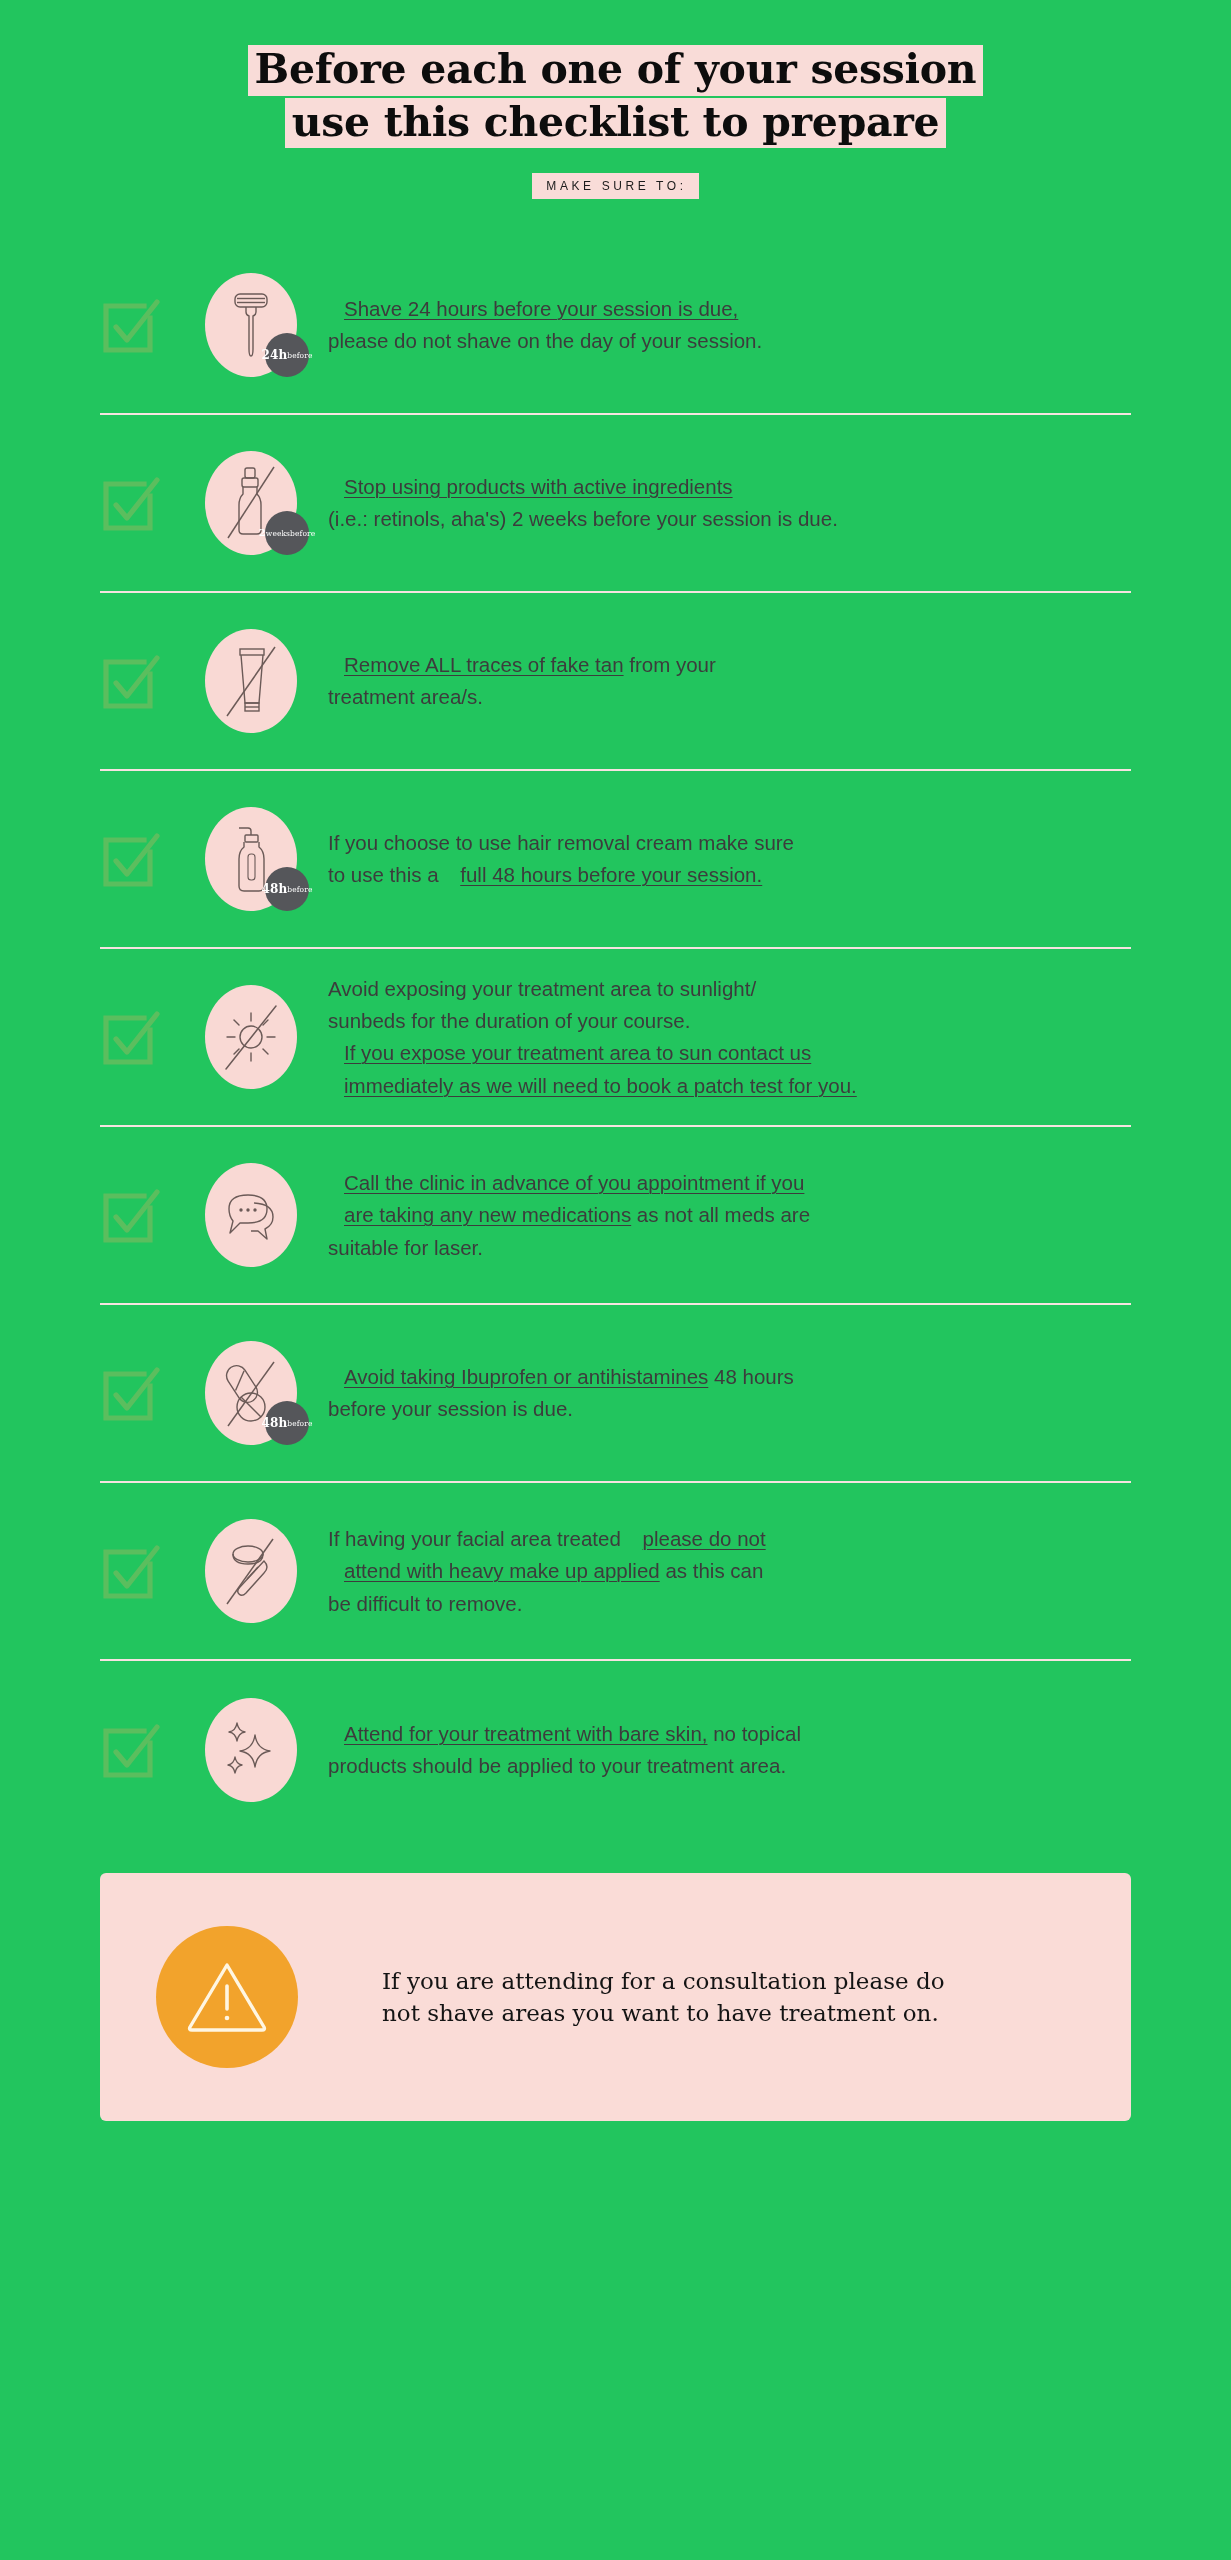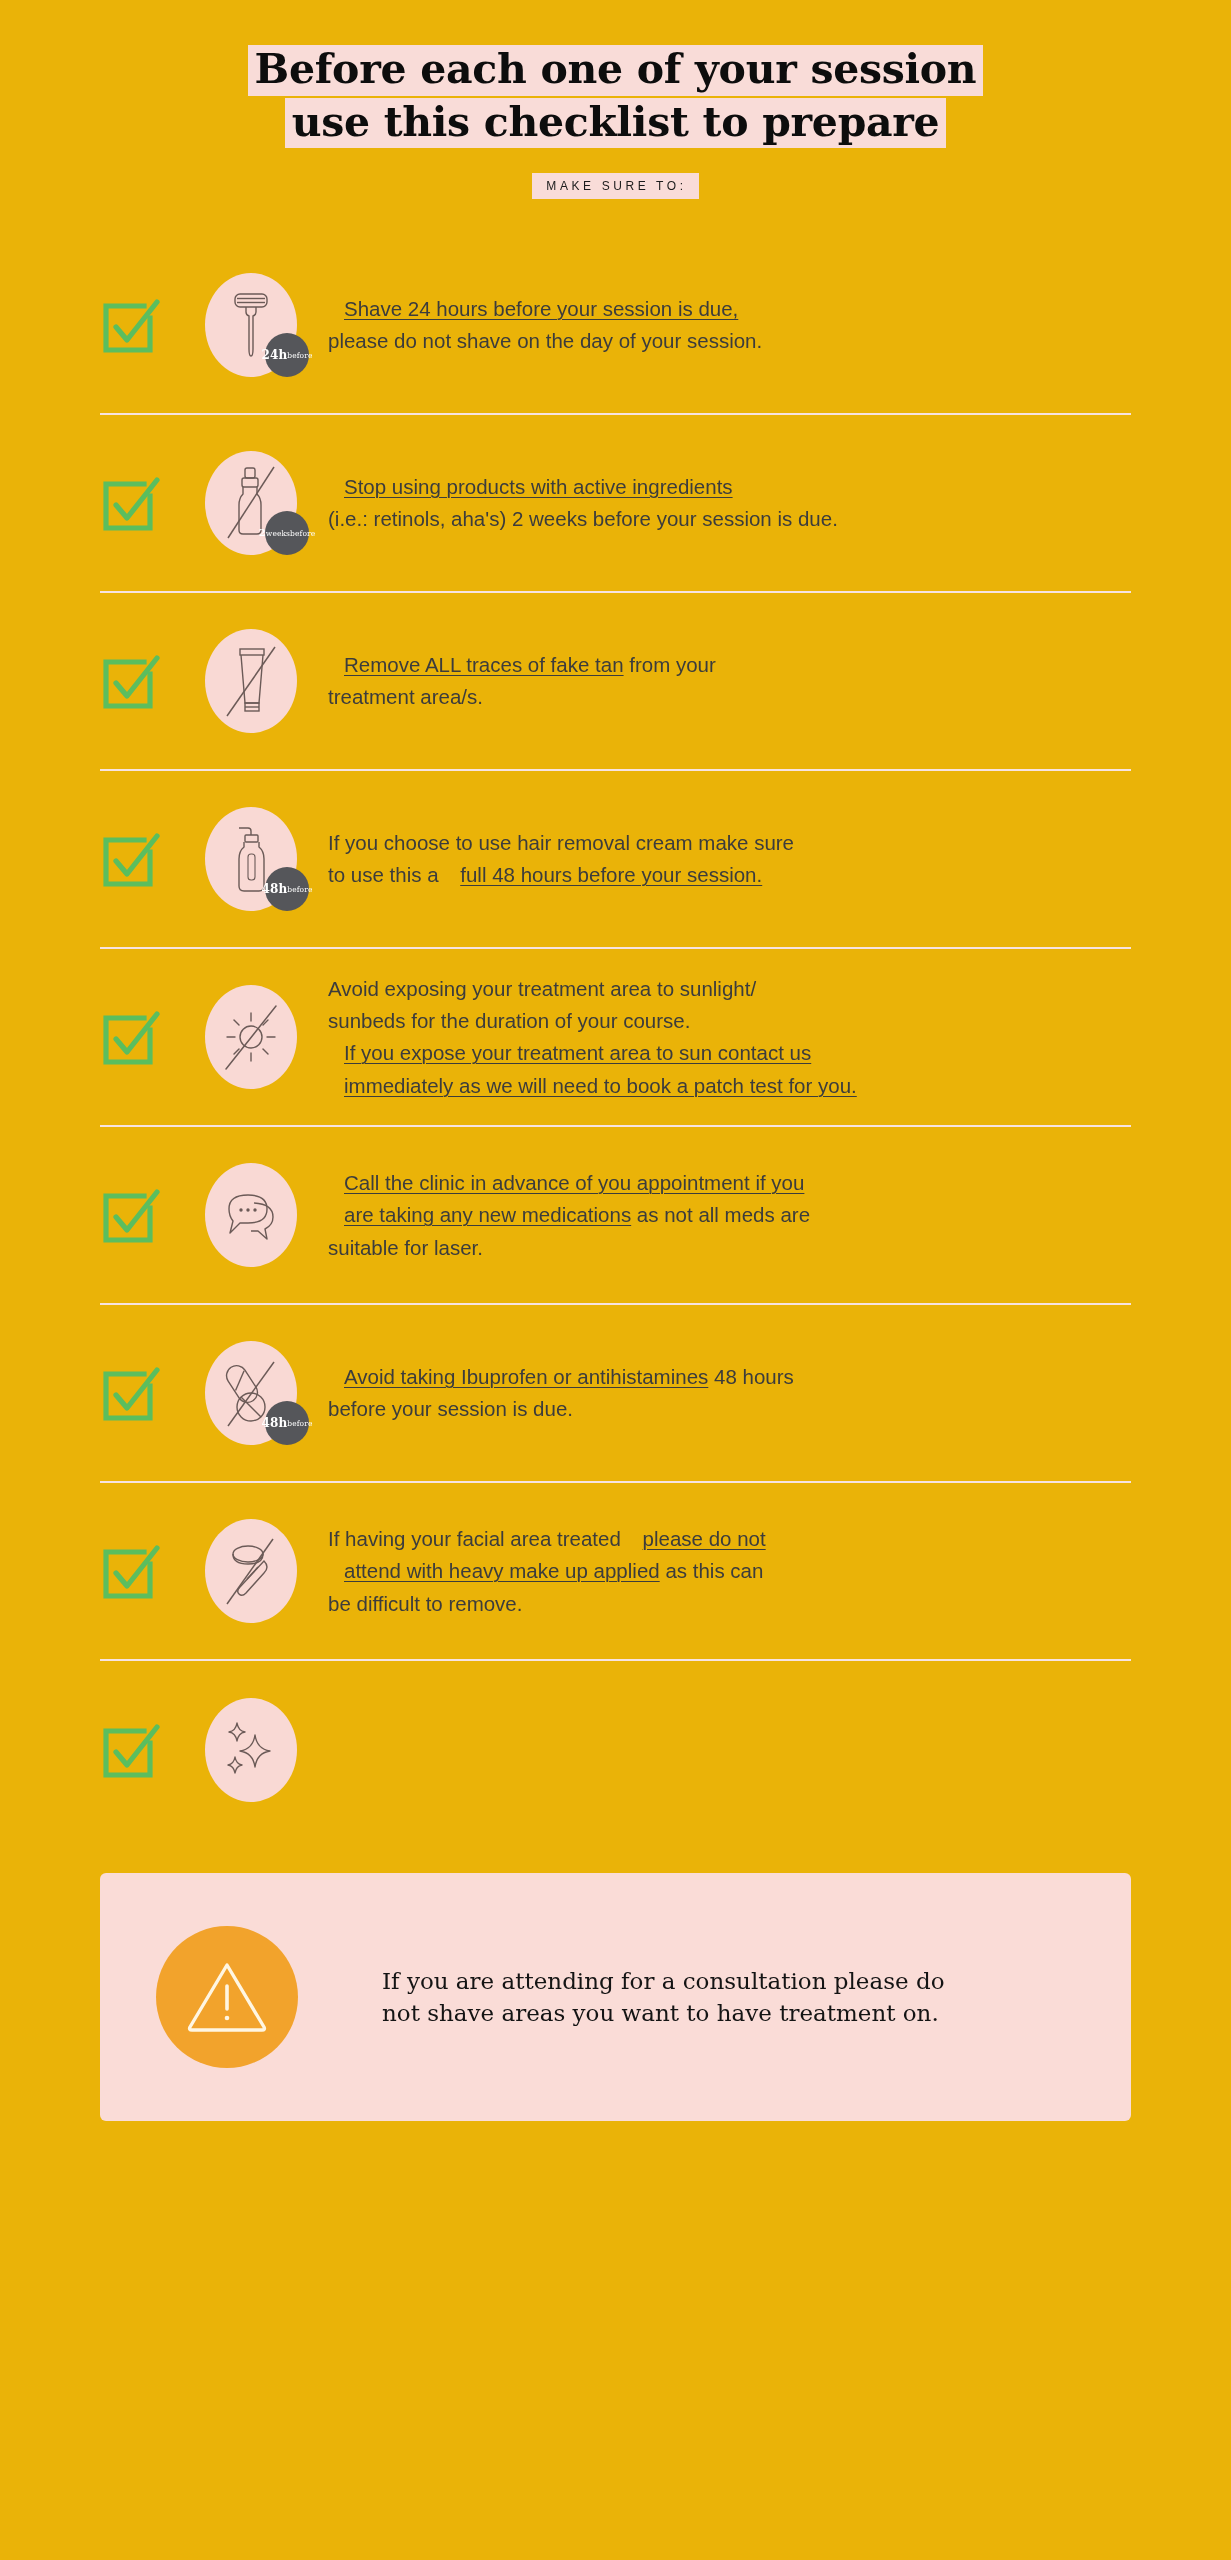--- a/index.html
+++ b/index.html
@@ -11,21 +11,21 @@
 
   body {
     font-family: "Liberation Sans", sans-serif;
     color: #3a3a3a;
     -webkit-font-smoothing: antialiased;
   }
 
   .page {
     width: 1231px;
     min-height: 2560px;
-    background: #eab308;
+    background: #22c55e;
     padding: 0;
     position: relative;
   }
 
   
   .header {
     padding-top: 46px;
     text-align: center;
   }
 
@@ -439,20 +439,24 @@
           <div class="icon-circle">
             <svg width="62" height="66" viewBox="0 0 62 66">
       <g fill="none" stroke="#6b5a57" stroke-width="1.4" stroke-linejoin="round">
         <path d="M35 18 Q37 32 50 34 Q37 36 35 50 Q33 36 20 34 Q33 32 35 18 Z"></path>
         <path d="M17 6 Q18.4 14 25 15 Q18.4 16 17 24 Q15.6 16 9 15 Q15.6 14 17 6 Z"></path>
         <path d="M15 40 Q16.2 47 22 48 Q16.2 49 15 56 Q13.8 49 8 48 Q13.8 47 15 40 Z"></path>
       </g>
     </svg>
           </div>
         </div>
+        <div class="text-cell">
+          <div class="line"><span class="u">Attend for your treatment with bare skin,</span><span> no topical</span></div>
+          <div class="line"><span>products should be applied to your treatment area.</span></div>
+        </div>
       </div>
     </div>
 
   <div class="banner-wrap">
     <div class="banner">
       <div class="warn-circle">
         <svg width="86" height="78" viewBox="0 0 86 78" aria-hidden="true">
           <path d="M43 7 L80 69 Q81.5 72 78 72 L8 72 Q4.5 72 6 69 Z" fill="none" stroke="#FFF6E2" stroke-width="3.4" stroke-linejoin="round"></path>
           <line x1="43" y1="28" x2="43" y2="51" stroke="#FFF6E2" stroke-width="3.6" stroke-linecap="round"></line>
           <circle cx="43" cy="60" r="2.3" fill="#FFF6E2"></circle>

